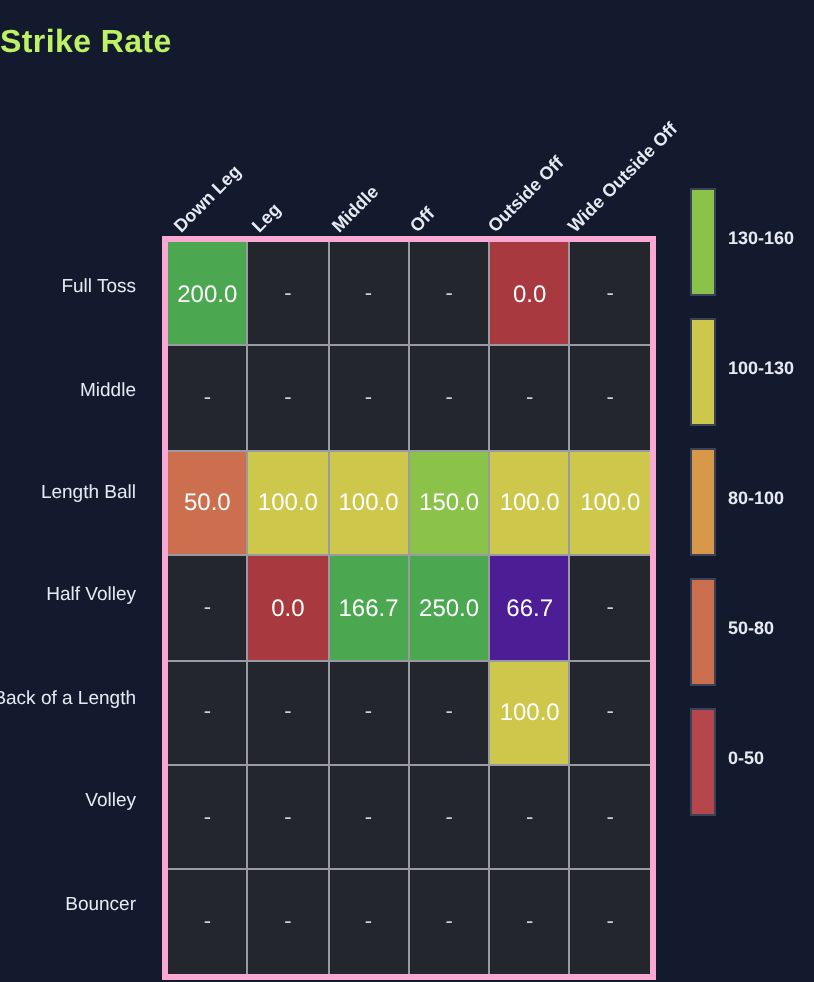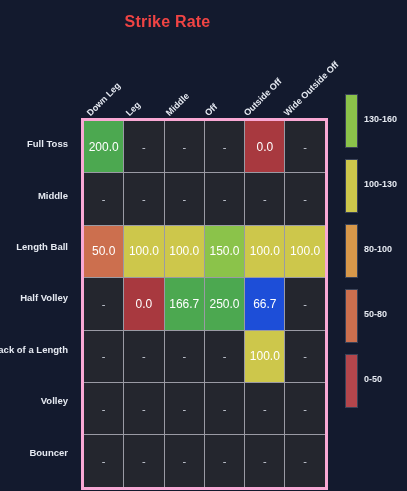--- a/index.html
+++ b/index.html
@@ -13,22 +13,22 @@
     font-family: "Liberation Sans", sans-serif;
     overflow: hidden;
     position: relative;
   }
 
   #chart-title {
     position: absolute;
     left: 0;
     top: 13px;
     width: 335px;
-    text-align: center;
-    color: #ef4444;
+    text-align: left;
+    color: #bef264;
     font-size: 16px;
     font-weight: bold;
     letter-spacing: 0.2px;
   }
 
   
   #heatmap-area {
     position: absolute;
     left: 81px;
     top: 118px;
@@ -66,21 +66,21 @@
     width: 74px;
     height: 360px;
   }
   .row-label {
     height: 51.4px;
     display: flex;
     align-items: center;
     justify-content: flex-end;
     color: #e6eaf2;
     font-size: 9.5px;
-    font-weight: bold;
+    font-weight: normal;
     padding-right: 6px;
     box-sizing: border-box;
     white-space: nowrap;
   }
 
   
   #col-labels {
     position: absolute;
     left: 81px;
     top: 60px;
@@ -178,21 +178,21 @@
           <td class="" style="background: rgb(205, 199, 75);">100.0</td>
           <td class="" style="background: rgb(139, 195, 74);">150.0</td>
           <td class="" style="background: rgb(205, 199, 75);">100.0</td>
           <td class="" style="background: rgb(205, 199, 75);">100.0</td>
         </tr>
         <tr>
           <td class="empty" style="background: rgb(36, 38, 46);">-</td>
           <td class="" style="background: rgb(168, 57, 63);">0.0</td>
           <td class="" style="background: rgb(76, 168, 80);">166.7</td>
           <td class="" style="background: rgb(76, 168, 80);">250.0</td>
-          <td class="" style="background: #1d4ed8;">66.7</td>
+          <td class="" style="background: #4c1d95;">66.7</td>
           <td class="empty" style="background: rgb(36, 38, 46);">-</td>
         </tr>
         <tr>
           <td class="empty" style="background: rgb(36, 38, 46);">-</td>
           <td class="empty" style="background: rgb(36, 38, 46);">-</td>
           <td class="empty" style="background: rgb(36, 38, 46);">-</td>
           <td class="empty" style="background: rgb(36, 38, 46);">-</td>
           <td class="" style="background: rgb(205, 199, 75);">100.0</td>
           <td class="empty" style="background: rgb(36, 38, 46);">-</td>
         </tr>

